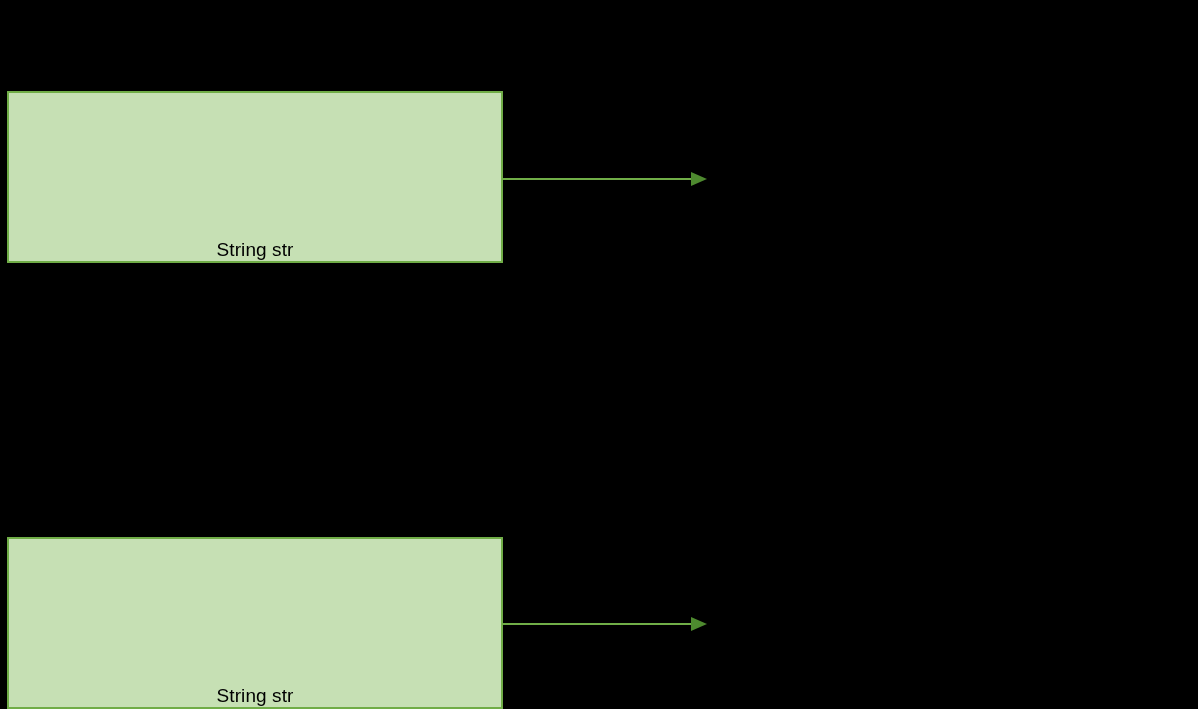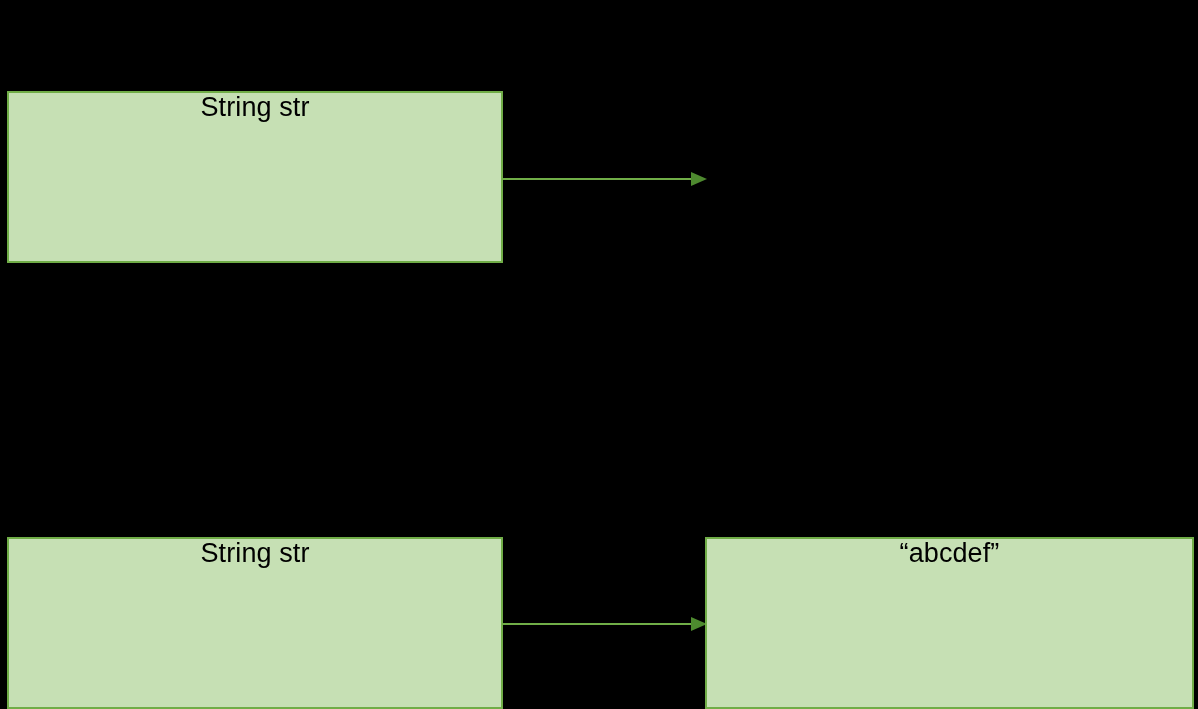--- a/index.html
+++ b/index.html
@@ -19,24 +19,24 @@
     width: 1198px;
     height: 709px;
     background: #000000;
   }
   .node {
     position: absolute;
     box-sizing: border-box;
     background: #c6e0b4;
     border: 2px solid #70ad47;
     display: flex;
-    align-items: flex-start;
+    align-items: flex-end;
     justify-content: center;
     color: #000000;
-    font-size: 27px;
+    font-size: 19px;
     font-family: "Liberation Sans", sans-serif;
     line-height: 1.1;
     letter-spacing: 0.1px;
     white-space: nowrap;
   }
   
   #node-str-top {
     left: 7px;
     top: 91px;
     width: 496px;
@@ -102,17 +102,14 @@
     <span>String str</span>
   </div>
 
   <div class="edge" id="edge-bottom">
     <svg width="204" height="24" viewBox="0 0 204 24">
       <line x1="0" y1="12" x2="190" y2="12" stroke="#70ad47" stroke-width="2"></line>
       <polygon points="188,5 204,12 188,19" fill="#4e8a2f"></polygon>
     </svg>
   </div>
 
-  <div class="node" id="node-val-bottom">
-    <span>“abcdef”</span>
-  </div>
 
 </div>
 
 </body></html>

